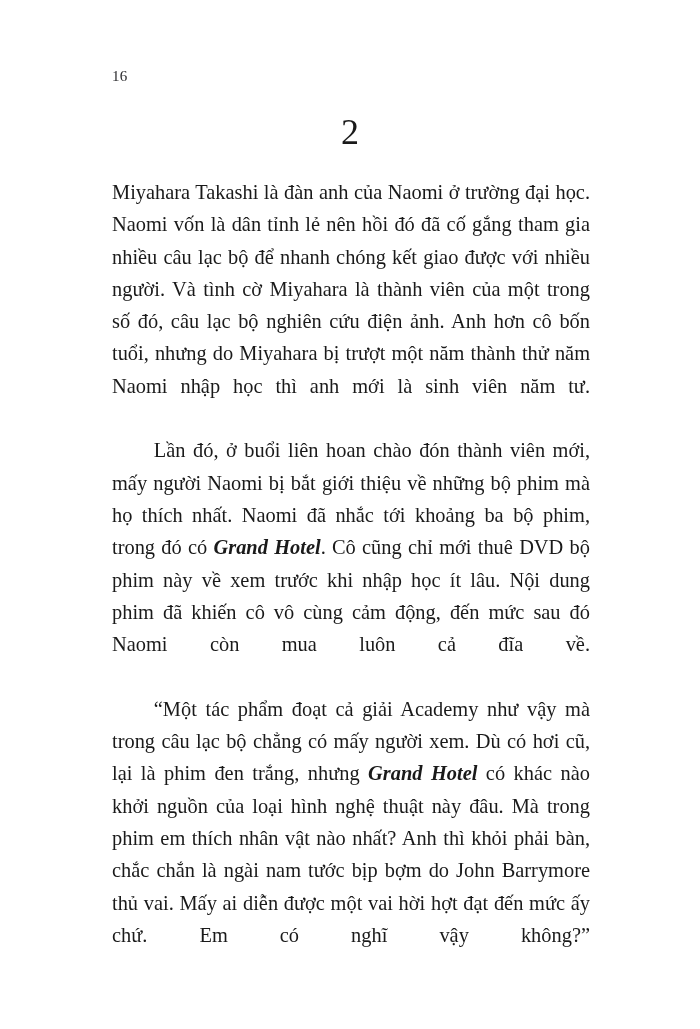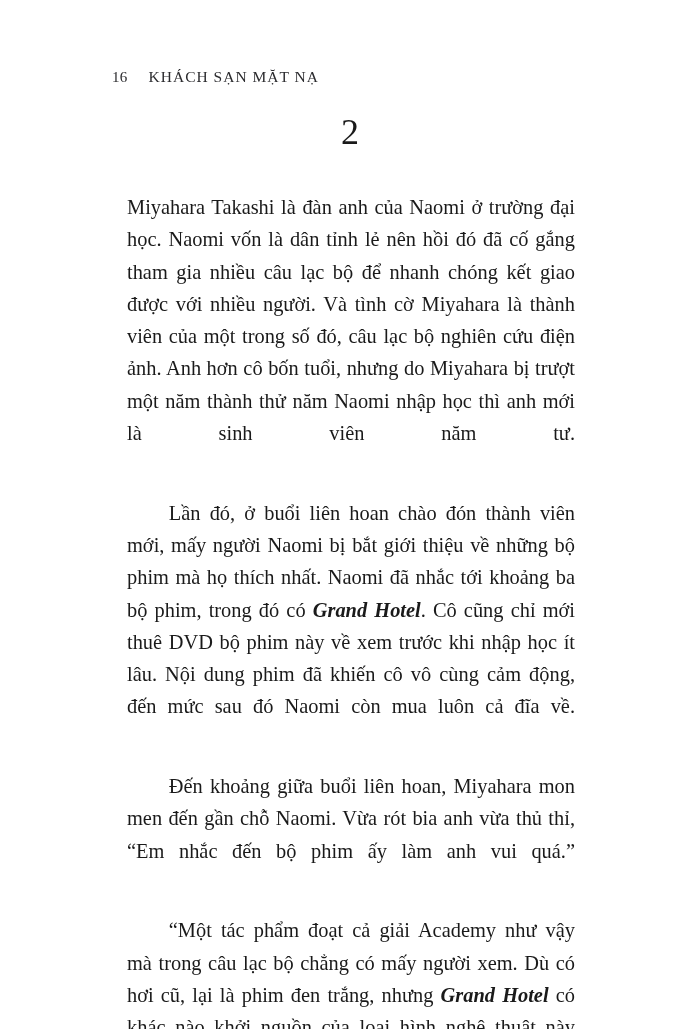--- a/index.html
+++ b/index.html
@@ -66,21 +66,21 @@
 
   
   .textblock {
     position: absolute;
     left: 112px;
     top: 176px;
     width: 478px;
   }
 
   p.para {
-    margin: 15px;
+    margin: 0;
     font-size: 20.4px;
     line-height: 32.3px;
     text-align: justify;
     text-justify: inter-word;
     text-indent: 0;
     color: #1a1a1a;
     word-spacing: 0.2px;
     hyphens: none;
     -webkit-hyphens: none;
   }
@@ -99,25 +99,23 @@
     font-weight: bold;
   }
 </style>
 </head>
 <body>
 
 <div class="page">
 
   <div class="running-head">
     <span class="folio">16</span>
-    <span class="head-title">KHÁCH SẠN MẶT NẠ</span>
   </div>
 
   <div class="chapter-number">2</div>
 
   <div class="textblock">
       <p class="para"><span>Miyahara Takashi là đàn anh của Naomi ở trường đại học. Naomi vốn là dân tỉnh lẻ nên hồi đó đã cố gắng tham gia nhiều câu lạc bộ để nhanh chóng kết giao được với nhiều người. Và tình cờ Miyahara là thành viên của một trong số đó, câu lạc bộ nghiên cứu điện ảnh. Anh hơn cô bốn tuổi, nhưng do Miyahara bị trượt một năm thành thử năm Naomi nhập học thì anh mới là sinh viên năm tư.</span></p>
       <p class="para indent"><span>Lần đó, ở buổi liên hoan chào đón thành viên mới, mấy người Naomi bị bắt giới thiệu về những bộ phim mà họ thích nhất. Naomi đã nhắc tới khoảng ba bộ phim, trong đó có </span><span class="ital">Grand Hotel</span><span>. Cô cũng chỉ mới thuê DVD bộ phim này về xem trước khi nhập học ít lâu. Nội dung phim đã khiến cô vô cùng cảm động, đến mức sau đó Naomi còn mua luôn cả đĩa về.</span></p>
-      <p class="para indent"><span>Đến khoảng giữa buổi liên hoan, Miyahara mon men đến gần chỗ Naomi. Vừa rót bia anh vừa thủ thỉ, “Em nhắc đến bộ phim ấy làm anh vui quá.”</span></p>
       <p class="para indent"><span>“Một tác phẩm đoạt cả giải Academy như vậy mà trong câu lạc bộ chẳng có mấy người xem. Dù có hơi cũ, lại là phim đen trắng, nhưng </span><span class="ital">Grand Hotel</span><span> có khác nào khởi nguồn của loại hình nghệ thuật này đâu. Mà trong phim em thích nhân vật nào nhất? Anh thì khỏi phải bàn, chắc chắn là ngài nam tước bịp bợm do John Barrymore thủ vai. Mấy ai diễn được một vai hời hợt đạt đến mức ấy chứ. Em có nghĩ vậy không?”</span></p>
     </div>
 
 </div>
 
 </body></html>

